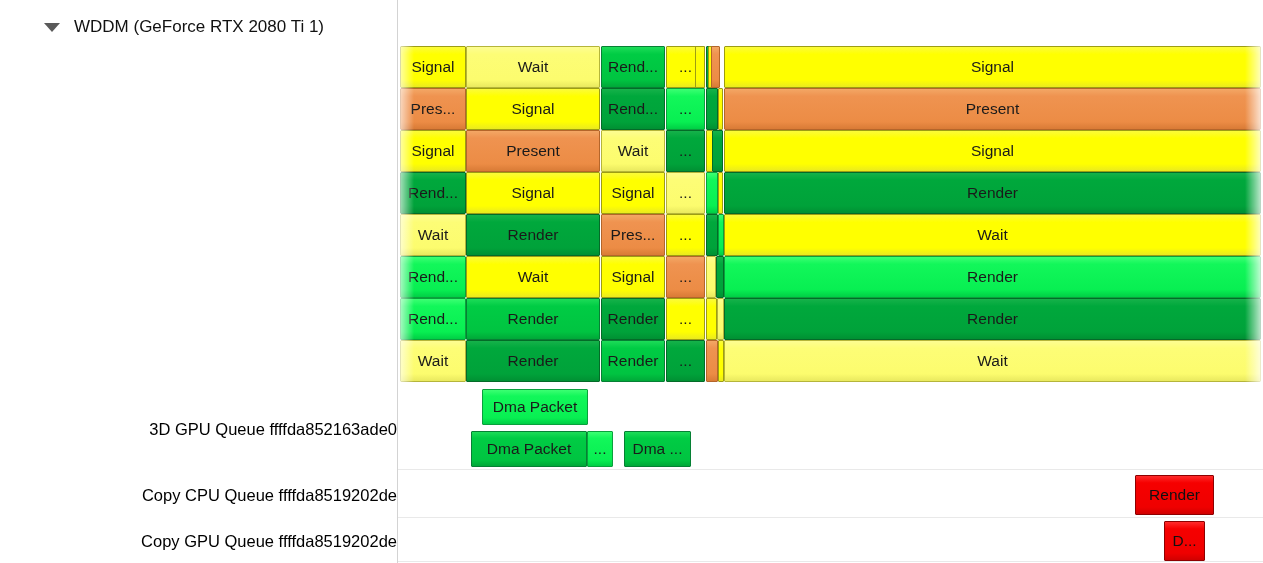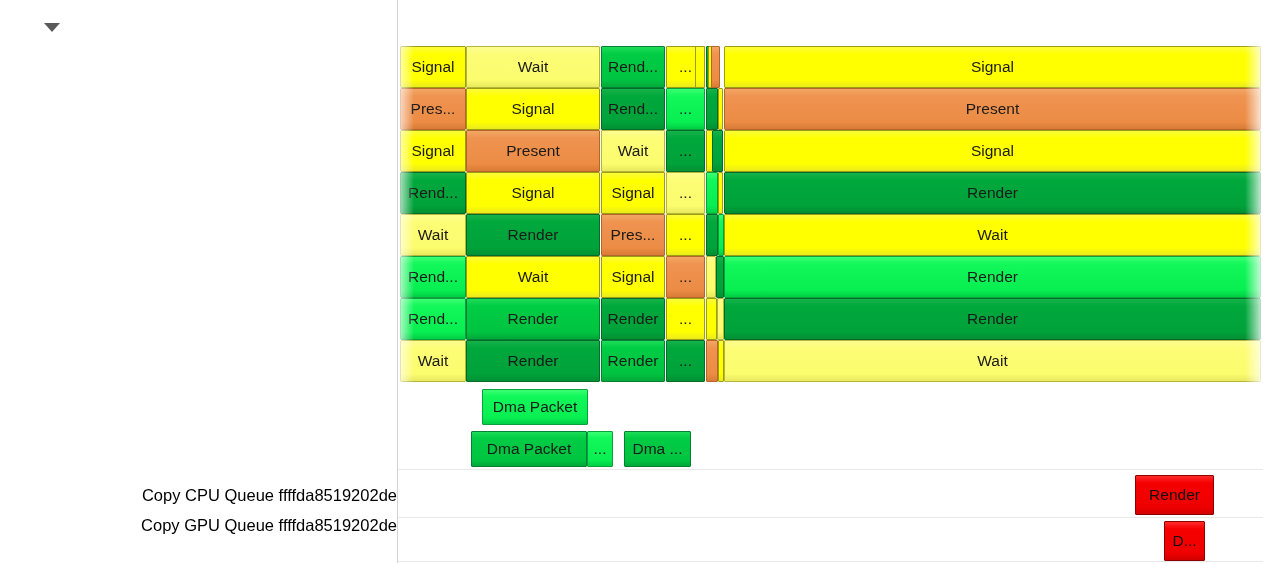--- a/index.html
+++ b/index.html
@@ -73,29 +73,33 @@
   }
   .seg .lbl{pointer-events:none;}
 </style>
 </head>
 <body>
 
 <div id="left-panel">
 
   <div id="group-header">
     <div class="tri"></div>
-  </div>
-
-
+    <span id="group-title">WDDM (GeForce RTX 2080 Ti 1)</span>
+  </div>
+
+
+  <div class="row-label" style="top:416px;height:26px;padding-right:0px;">
+    <span class="txt">3D GPU Queue ffffda852163ade0</span>
+  </div>
 
   <div class="row-label" style="top:482px;height:26px;padding-right:0px;padding-left:39px;">
     <span class="txt">Copy CPU Queue ffffda8519202de</span>
   </div>
 
-  <div class="row-label" style="top:512px;height:26px;padding-right:0px;">
+  <div class="row-label" style="top:528px;height:26px;padding-right:0px;">
     <span class="txt">Copy GPU Queue ffffda8519202de</span>
   </div>
 </div>
 
 <div id="timeline">
   <div id="lanes-host">
       <div class="band" style="top: 46px; height: 42px;">
         <div class="seg c-yellow fade-left" style="left: 2px; width: 66px;">
           <span class="lbl">Signal</span>
         </div>

